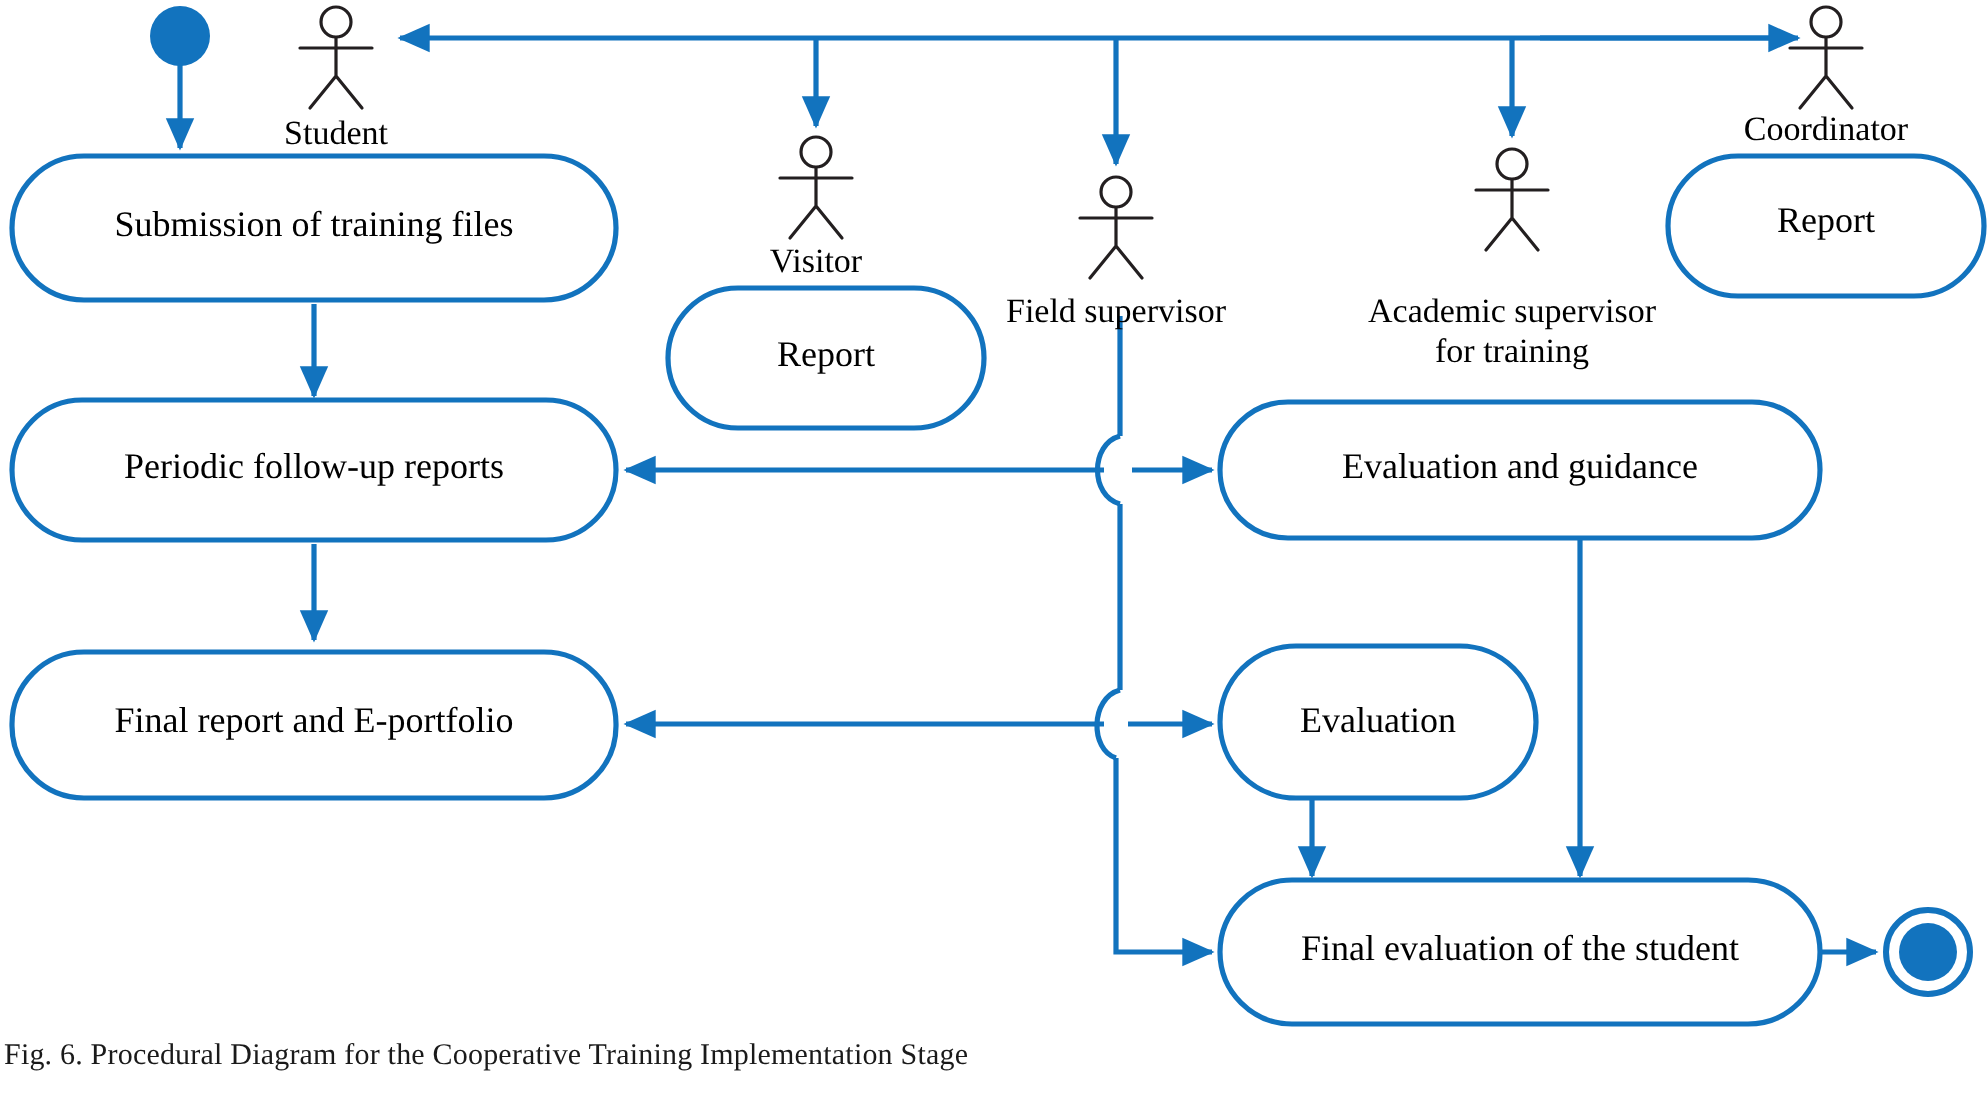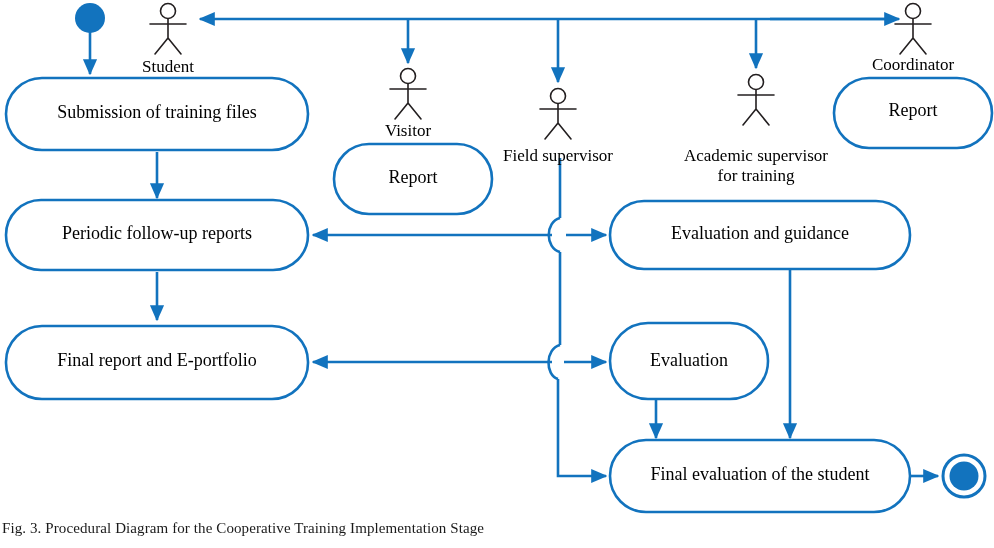--- a/index.html
+++ b/index.html
@@ -182,14 +182,14 @@
       <text class="actor-label" font-size="17" x="756" y="181">for training</text>
     </g>
 
     <g>
       <circle class="actor-head" cx="913" cy="11" r="7.5"></circle>
       <path class="actor-stroke" d="M 913 19 L 913 38 M 895 24 L 931 24 M 913 38 L 900 54 M 913 38 L 926 54"></path>
       <text class="actor-label" font-size="17" x="913" y="70">Coordinator</text>
     </g>
   </svg>
 
-  <div class="caption">Fig. 3. Procedural Diagram for the Cooperative Training Implementation Stage</div>
+  <div class="caption">Fig. 6. Procedural Diagram for the Cooperative Training Implementation Stage</div>
 </div>
 
 </body></html>

